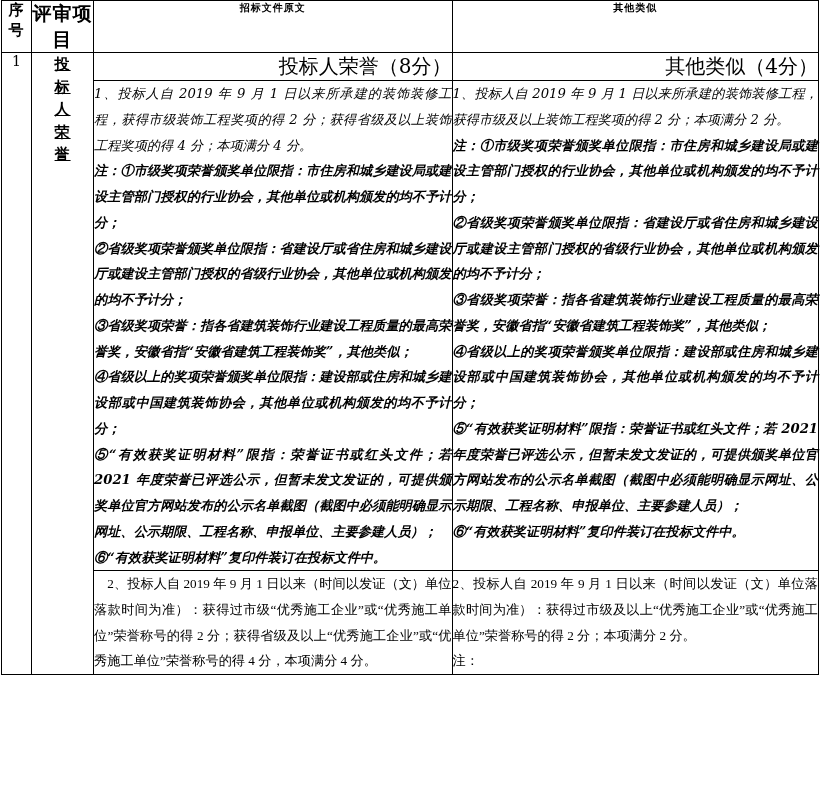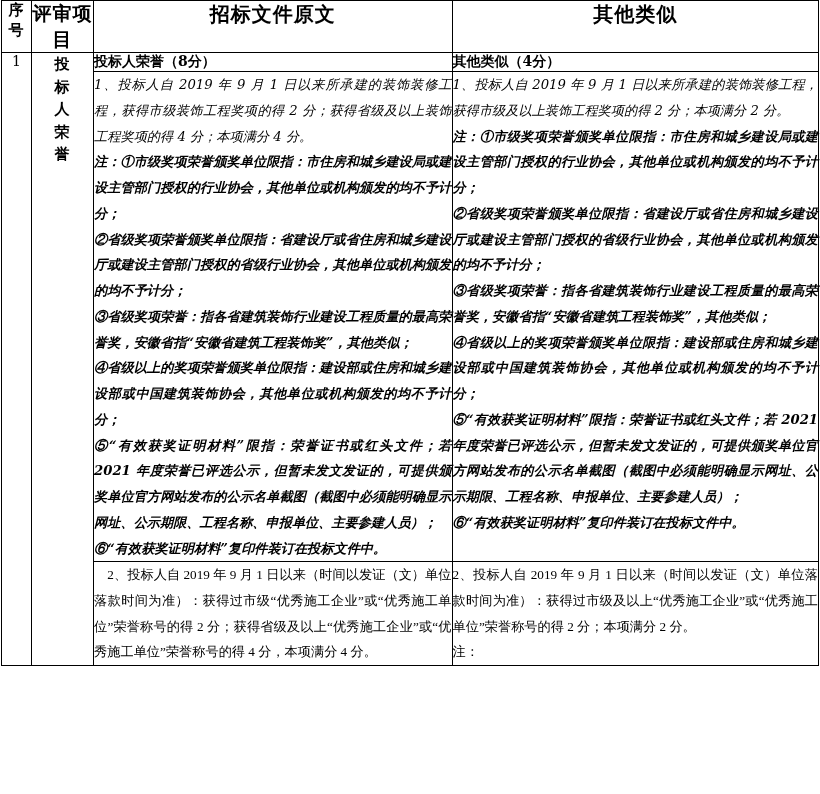--- a/index.html
+++ b/index.html
@@ -31,51 +31,51 @@
   }
   .col-no { width: 30px; }
   .col-item { width: 62px; }
   .col-orig { width: 358px; }
   .col-new { width: 366px; }
 
   .head-cell {
     text-align: center;
     vertical-align: middle;
     font-weight: bold;
-    font-size: 20px;
+    font-size: 10px;
     letter-spacing: 1px;
     padding: 6px 2px;
     line-height: 1.35;
   }
   .head-cell.small {
     font-size: 19px;
   }
   .head-no {
     font-size: 15px;
     line-height: 1.3;
   }
   .subhead-cell {
-    text-align: left;
+    text-align: right;
     vertical-align: middle;
-    font-size: 14px;
+    font-size: 20px;
     padding: 6px 2px 7px 2px;
-    font-weight: bold;
   }
   .vcell-no {
     text-align: center;
     vertical-align: middle;
     font-size: 14px;
   }
   .vcell-item {
     text-align: center;
     vertical-align: middle;
     font-size: 15px;
     font-weight: bold;
     line-height: 1.5;
     letter-spacing: 1px;
+    text-decoration: underline;
   }
   .vcell-item .vtext {
     display: block;
     width: 18px;
     margin: 0 auto;
     word-break: break-all;
   }
   .body-cell {
     padding: 6px 7px 6px 7px;
     font-size: 13.2px;

